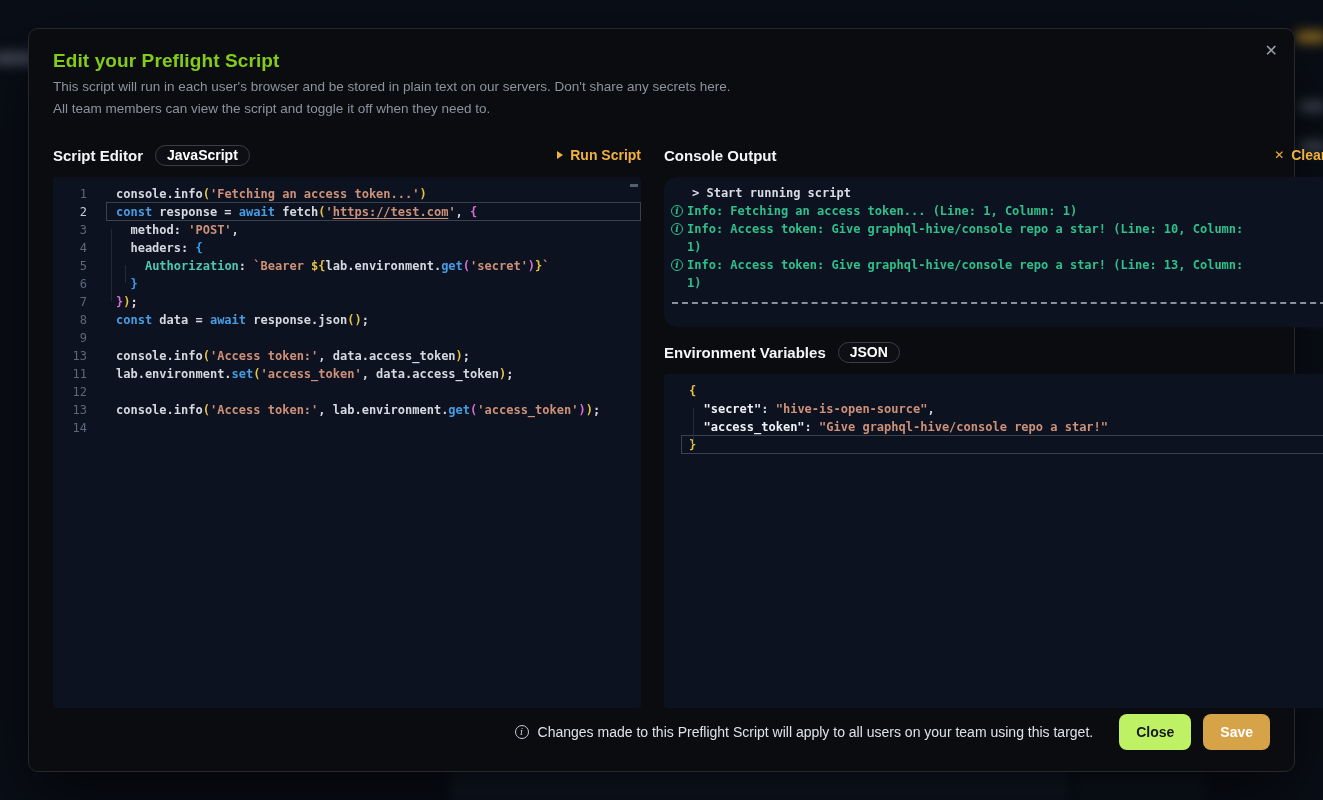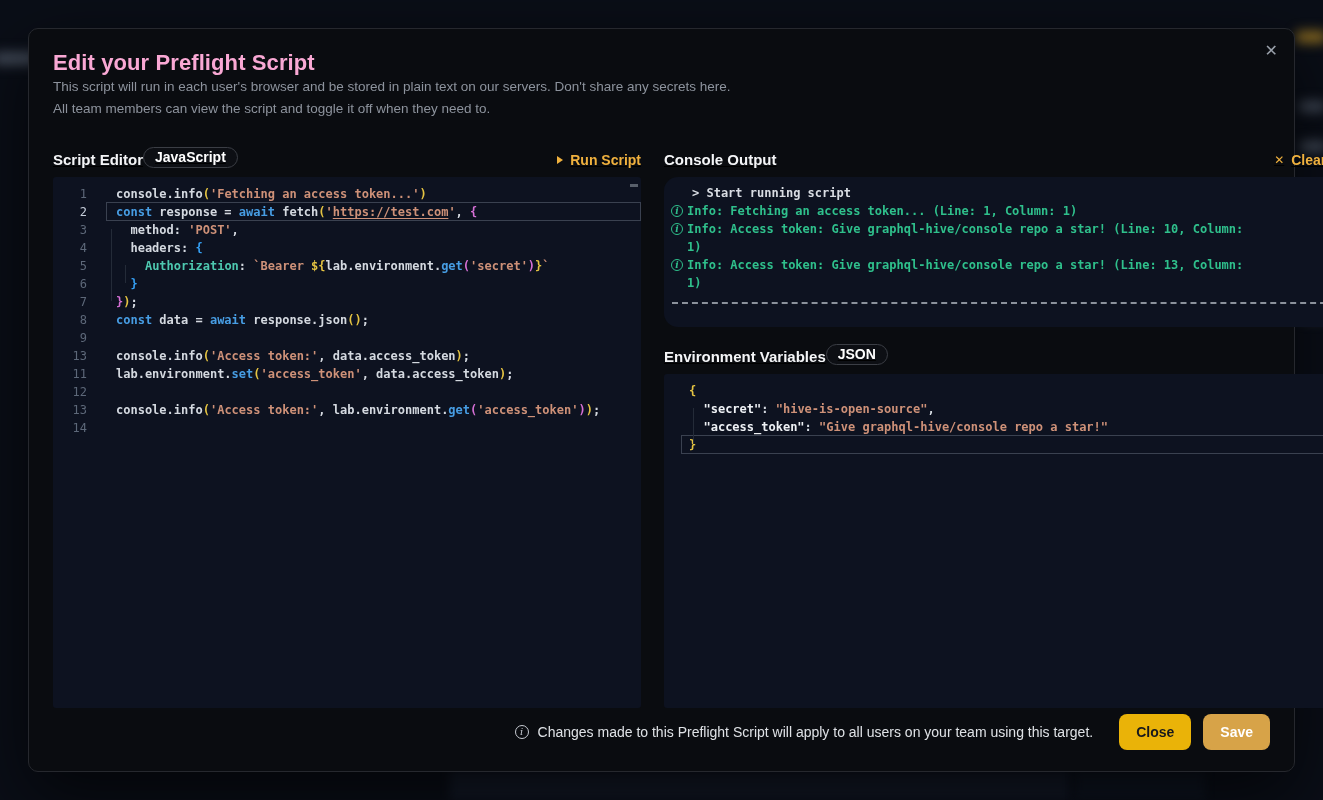--- a/index.html
+++ b/index.html
@@ -18,27 +18,27 @@
   .b-gray{background:#434b59;}
   .b-amber{background:#8a6b22;}
   .bottom-panel{position:absolute;left:450px;top:770px;width:620px;height:30px;background:#121826;filter:blur(4px);}
   .bottom-panel2{position:absolute;left:1075px;top:770px;width:130px;height:30px;background:#0e1420;filter:blur(4px);}
 
   
   .modal{position:absolute;left:28px;top:28px;width:1267px;height:744px;background:#0a0c10;
     border:1px solid #26282e;border-radius:10px;box-shadow:0 24px 70px rgba(0,0,0,.65);}
   .modal-close{position:absolute;top:14px;right:16px;background:none;border:none;color:#9aa1ab;
     font-size:16px;line-height:16px;cursor:pointer;font-family:"DejaVu Sans",sans-serif;}
-  .m-title{position:absolute;left:24px;top:21px;font-size:22px;font-weight:700;color:#f9a8d4;letter-spacing:.1px;}
+  .m-title{position:absolute;left:24px;top:21px;font-size:19px;font-weight:700;color:#84cc16;letter-spacing:.1px;}
   .m-desc{position:absolute;left:24px;top:47px;font-size:13.5px;line-height:22px;color:#8d939d;}
 
   .col-left{position:absolute;left:24px;top:113px;width:588px;}
   .col-right{position:absolute;left:635px;top:113px;width:712px;}
 
-  .panel-head{height:26px;display:flex;align-items:flex-end;gap:0;margin-bottom:9px;text-decoration:underline;}
+  .panel-head{height:26px;display:flex;align-items:center;gap:12px;margin-bottom:9px;}
   .panel-title{font-size:15px;font-weight:700;color:#f4f5f7;}
   .badge{font-size:14px;font-weight:700;color:#fff;border:1px solid #3b3e45;border-radius:999px;
     padding:4px 11px;background:#0d0f14;line-height:11px;}
   .head-action{margin-left:auto;display:flex;align-items:center;gap:7px;color:var(--accent);
     font-size:14px;font-weight:600;background:none;border:none;cursor:pointer;font-family:inherit;}
   .play-icon{width:0;height:0;border-left:6px solid var(--accent);border-top:4px solid transparent;
     border-bottom:4px solid transparent;display:inline-block;}
   .clear-x{font-size:12px;line-height:12px;font-family:"DejaVu Sans",sans-serif;}
 
   
@@ -84,21 +84,21 @@
   .con-sep{border-top:2px dashed #8b919b;margin:10px 6px 0 2px;height:0;}
   .con-scroll{position:absolute;right:0;top:2px;width:11px;height:80px;background:#c9cdd3;}
 
   .env-head{margin-top:12px;}
 
   
   .footer{position:absolute;left:24px;right:24px;top:684px;height:38px;display:flex;
     align-items:center;justify-content:flex-end;gap:12px;}
   .f-note{display:flex;align-items:center;gap:9px;color:#dfe2e6;font-size:14px;margin-right:14px;}
   .btn{border:none;border-radius:8px;font-size:14px;padding:10px 17px;cursor:pointer;font-family:inherit;}
-  .btn-close{background:#eab308;color:#16181d;font-weight:600;}
+  .btn-close{background:#bef264;color:#16181d;font-weight:600;}
   .btn-save{background:var(--save-bg);color:#fff;font-weight:700;}
 </style>
 </head>
 <body>
 
 <div class="screen">
 
   <div class="blob b-gray" style="left:-6px;top:52px;width:42px;height:13px;"></div>
   <div class="blob b-amber" style="left:1296px;top:31px;width:30px;height:12px;"></div>
   <div class="blob b-gray" style="left:1299px;top:101px;width:26px;height:11px;"></div>

